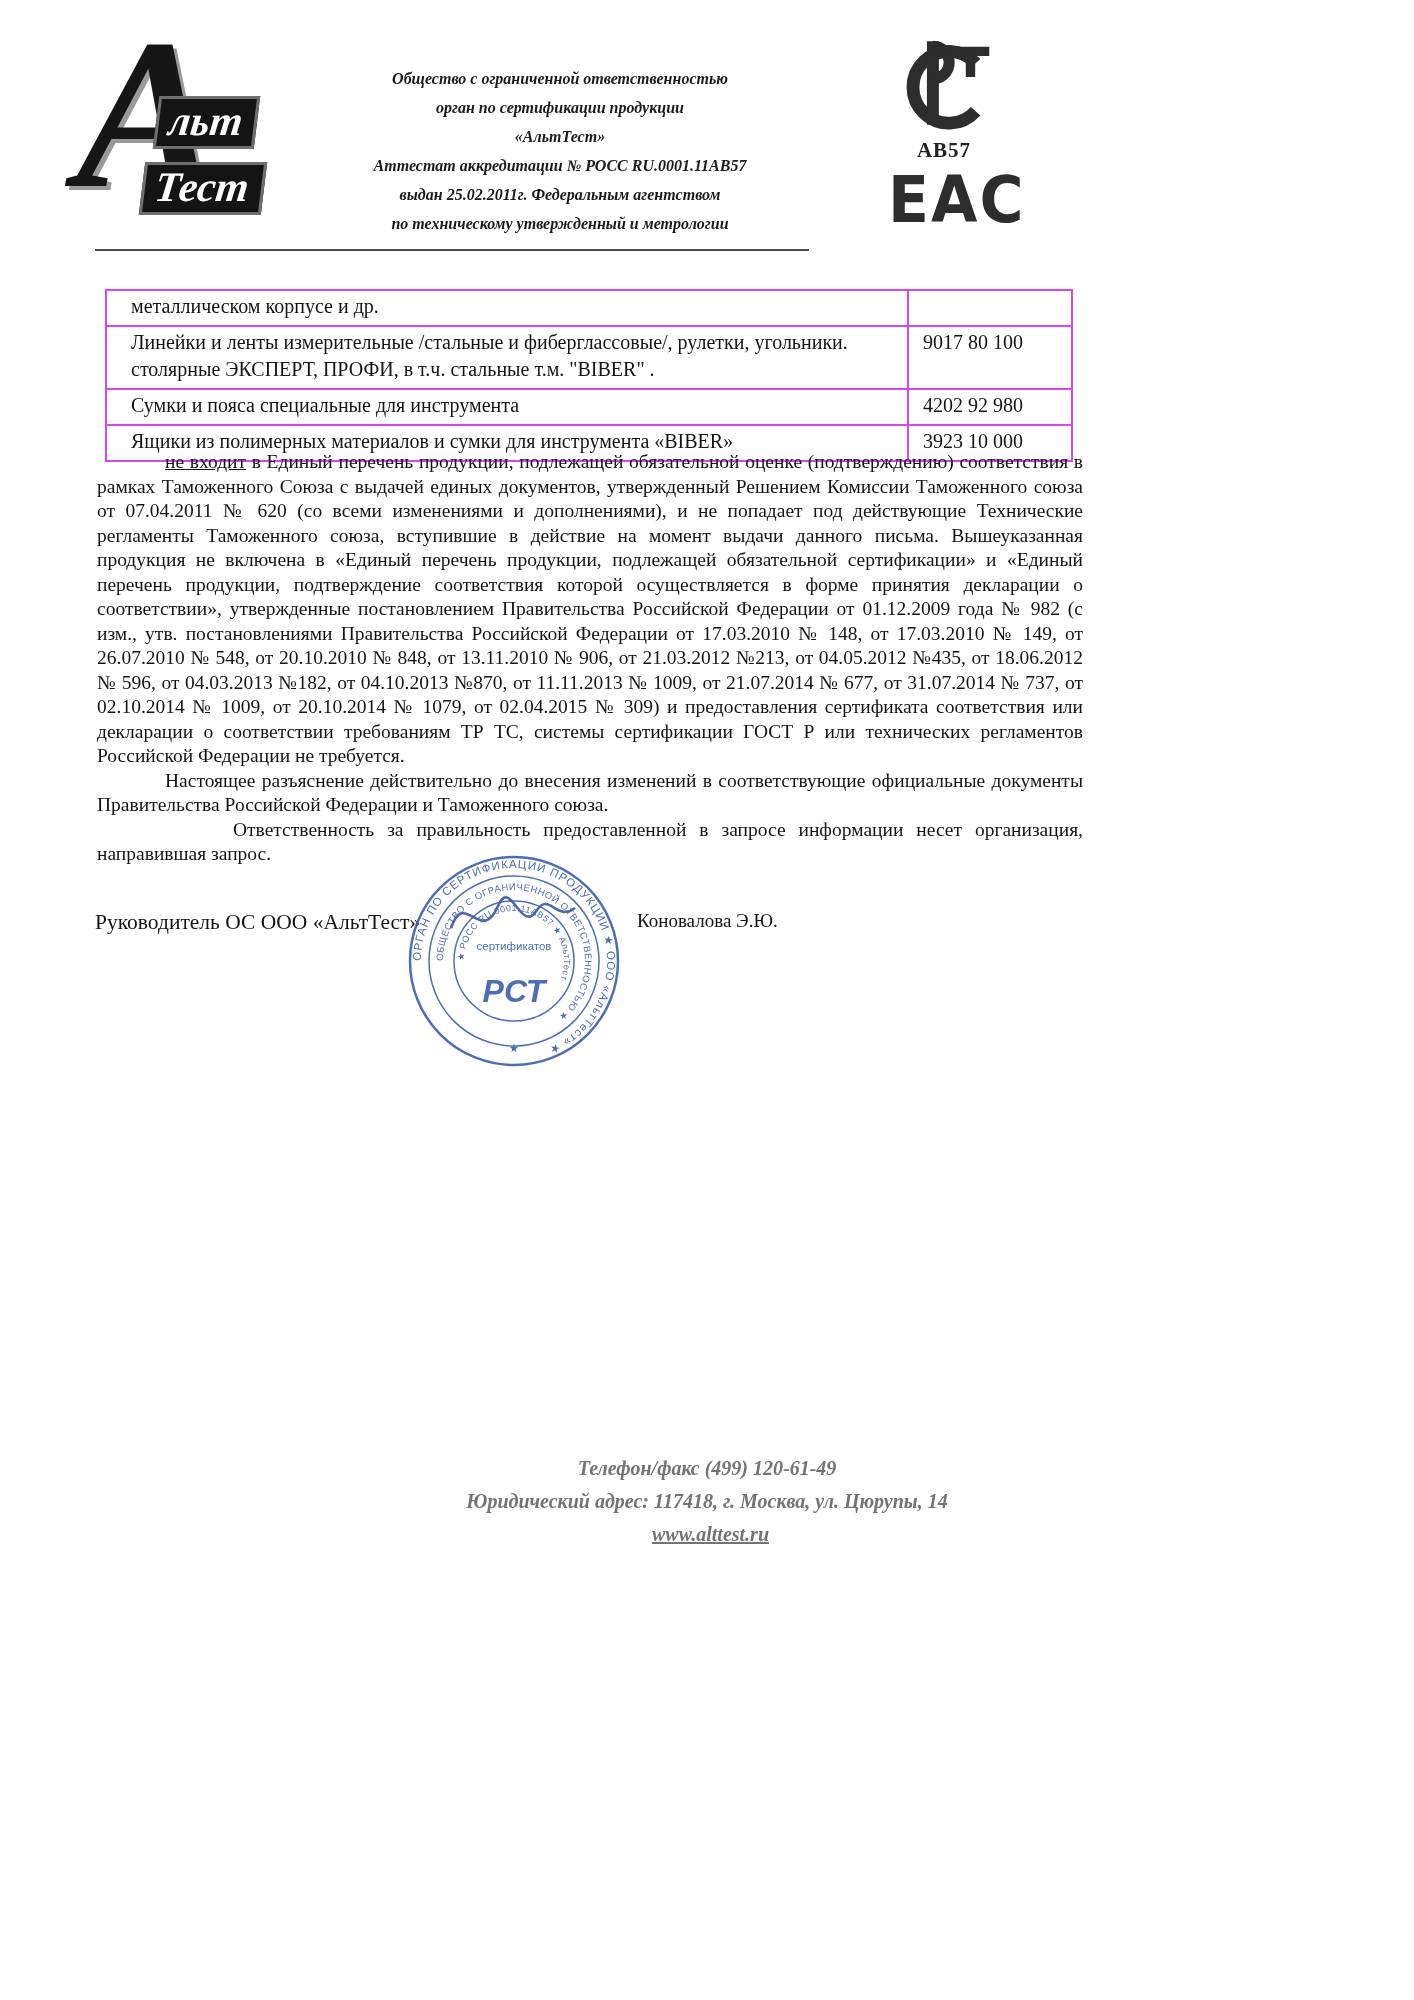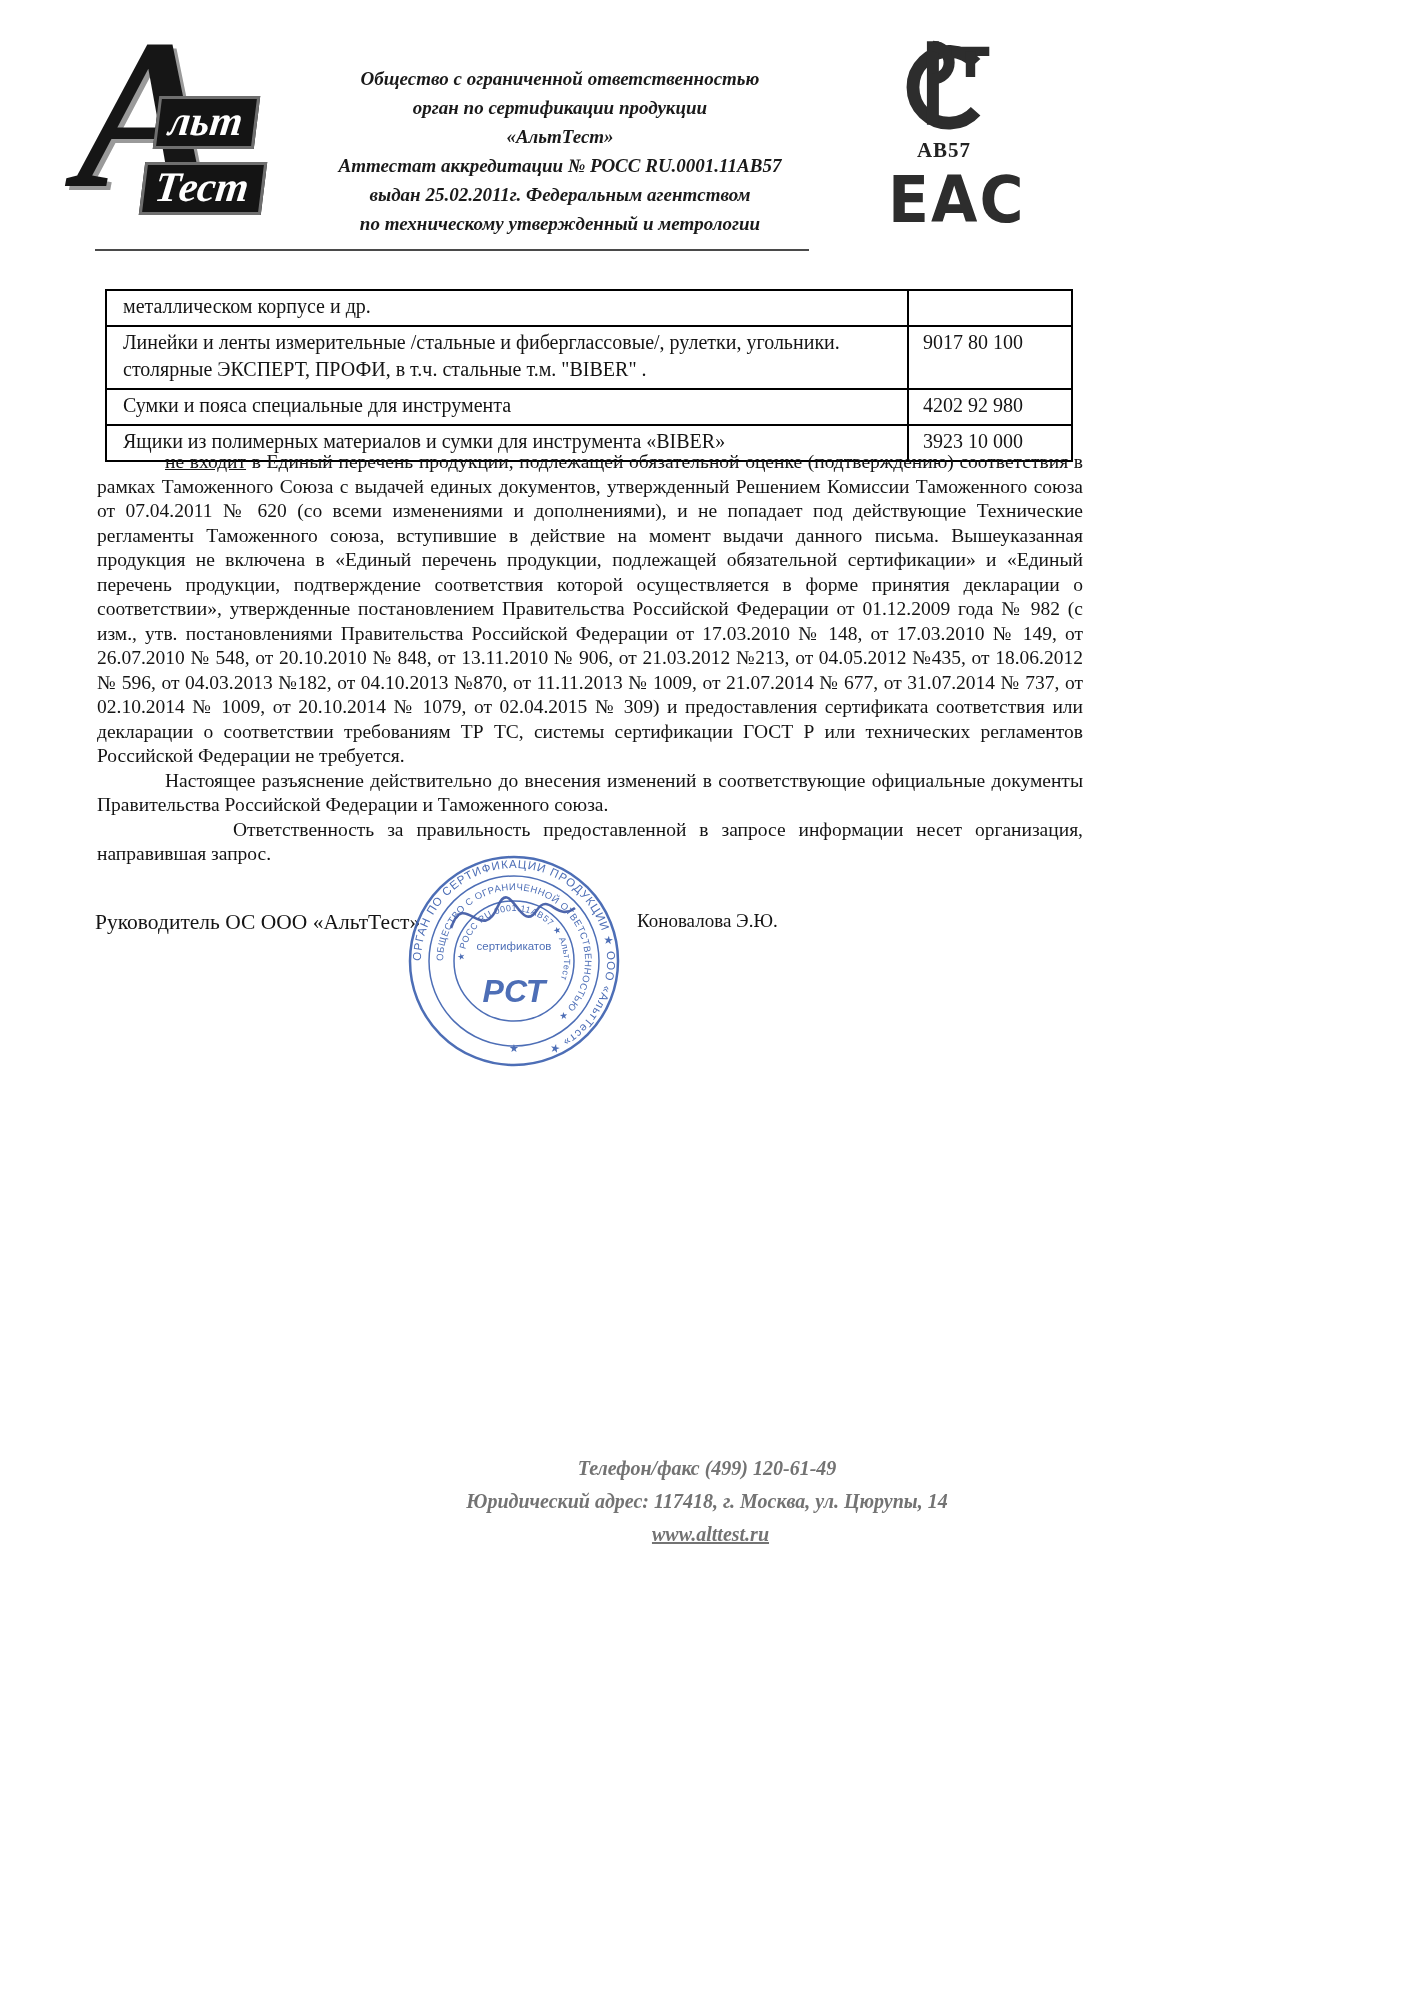--- a/index.html
+++ b/index.html
@@ -26,43 +26,43 @@
     font-weight:bold;font-style:italic;
     padding:0 12px 3px 10px;border:3px solid #6f6f6f;
     transform:skewX(-7deg);line-height:1.05;
   }
   .alt-word-top{left:74px;top:56px;font-size:42px;}
   .alt-word-bottom{left:60px;top:122px;font-size:42px;}
 
   .org-block{
     position:absolute;left:298px;top:64px;width:524px;
     text-align:center;font-weight:bold;font-style:italic;
-    font-size:19px;line-height:29px;color:#1a1a1a;
+    font-size:16px;line-height:29px;color:#1a1a1a;
   }
 
   .rst-block{position:absolute;left:890px;top:36px;width:108px;text-align:center;}
   .rst-svg{display:block;margin:0 auto;}
   .rst-code{font-weight:bold;font-size:21px;letter-spacing:1px;margin-top:8px;color:#222;}
 
   .eac-block{
     position:absolute;left:888px;top:162px;width:112px;text-align:center;
     font-family:"DejaVu Sans",sans-serif;font-weight:800;font-size:60px;
     letter-spacing:2px;color:#2d2d2d;transform:scaleY(1.08);transform-origin:top;
   }
 
   .header-rule{position:absolute;left:95px;top:249px;width:714px;height:2px;background:#4a4a4a;}
 
   
   .goods-table{
     position:absolute;left:105px;top:289px;width:968px;
     border-collapse:collapse;font-size:20px;color:#141414;
   }
   .goods-table td{
-    border:2px solid #000000;
-    padding:2px 10px 5px 16px;
+    border:2px solid #d946ef;
+    padding:2px 10px 5px 24px;
     vertical-align:top;line-height:27px;
   }
   .goods-table td.code-cell{width:138px;white-space:nowrap;padding-left:14px;}
 
   
   .body-text{
     position:absolute;left:97px;top:450px;width:986px;
     font-size:19.5px;line-height:24.5px;text-align:justify;color:#141414;
   }
   .body-text p{margin:0;}

